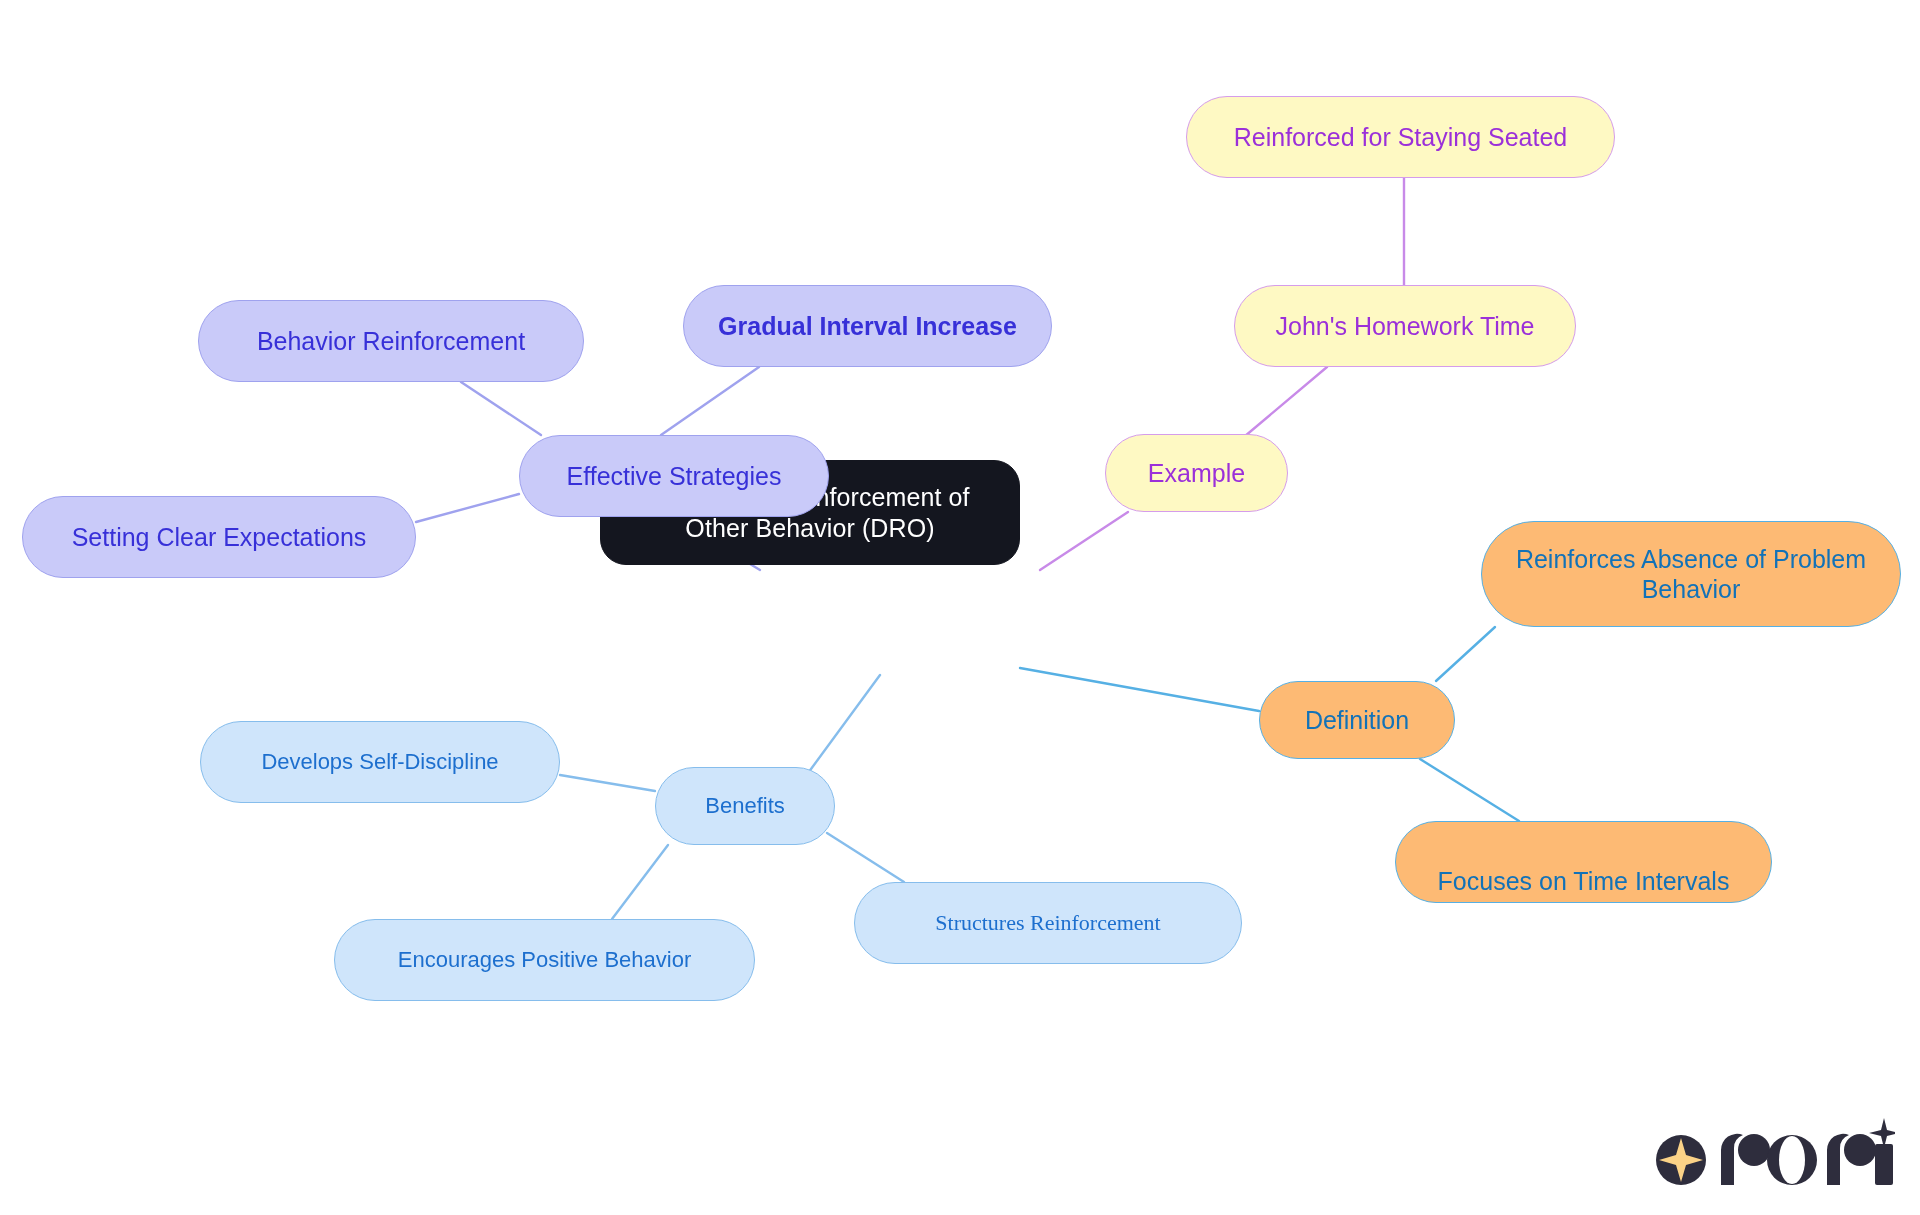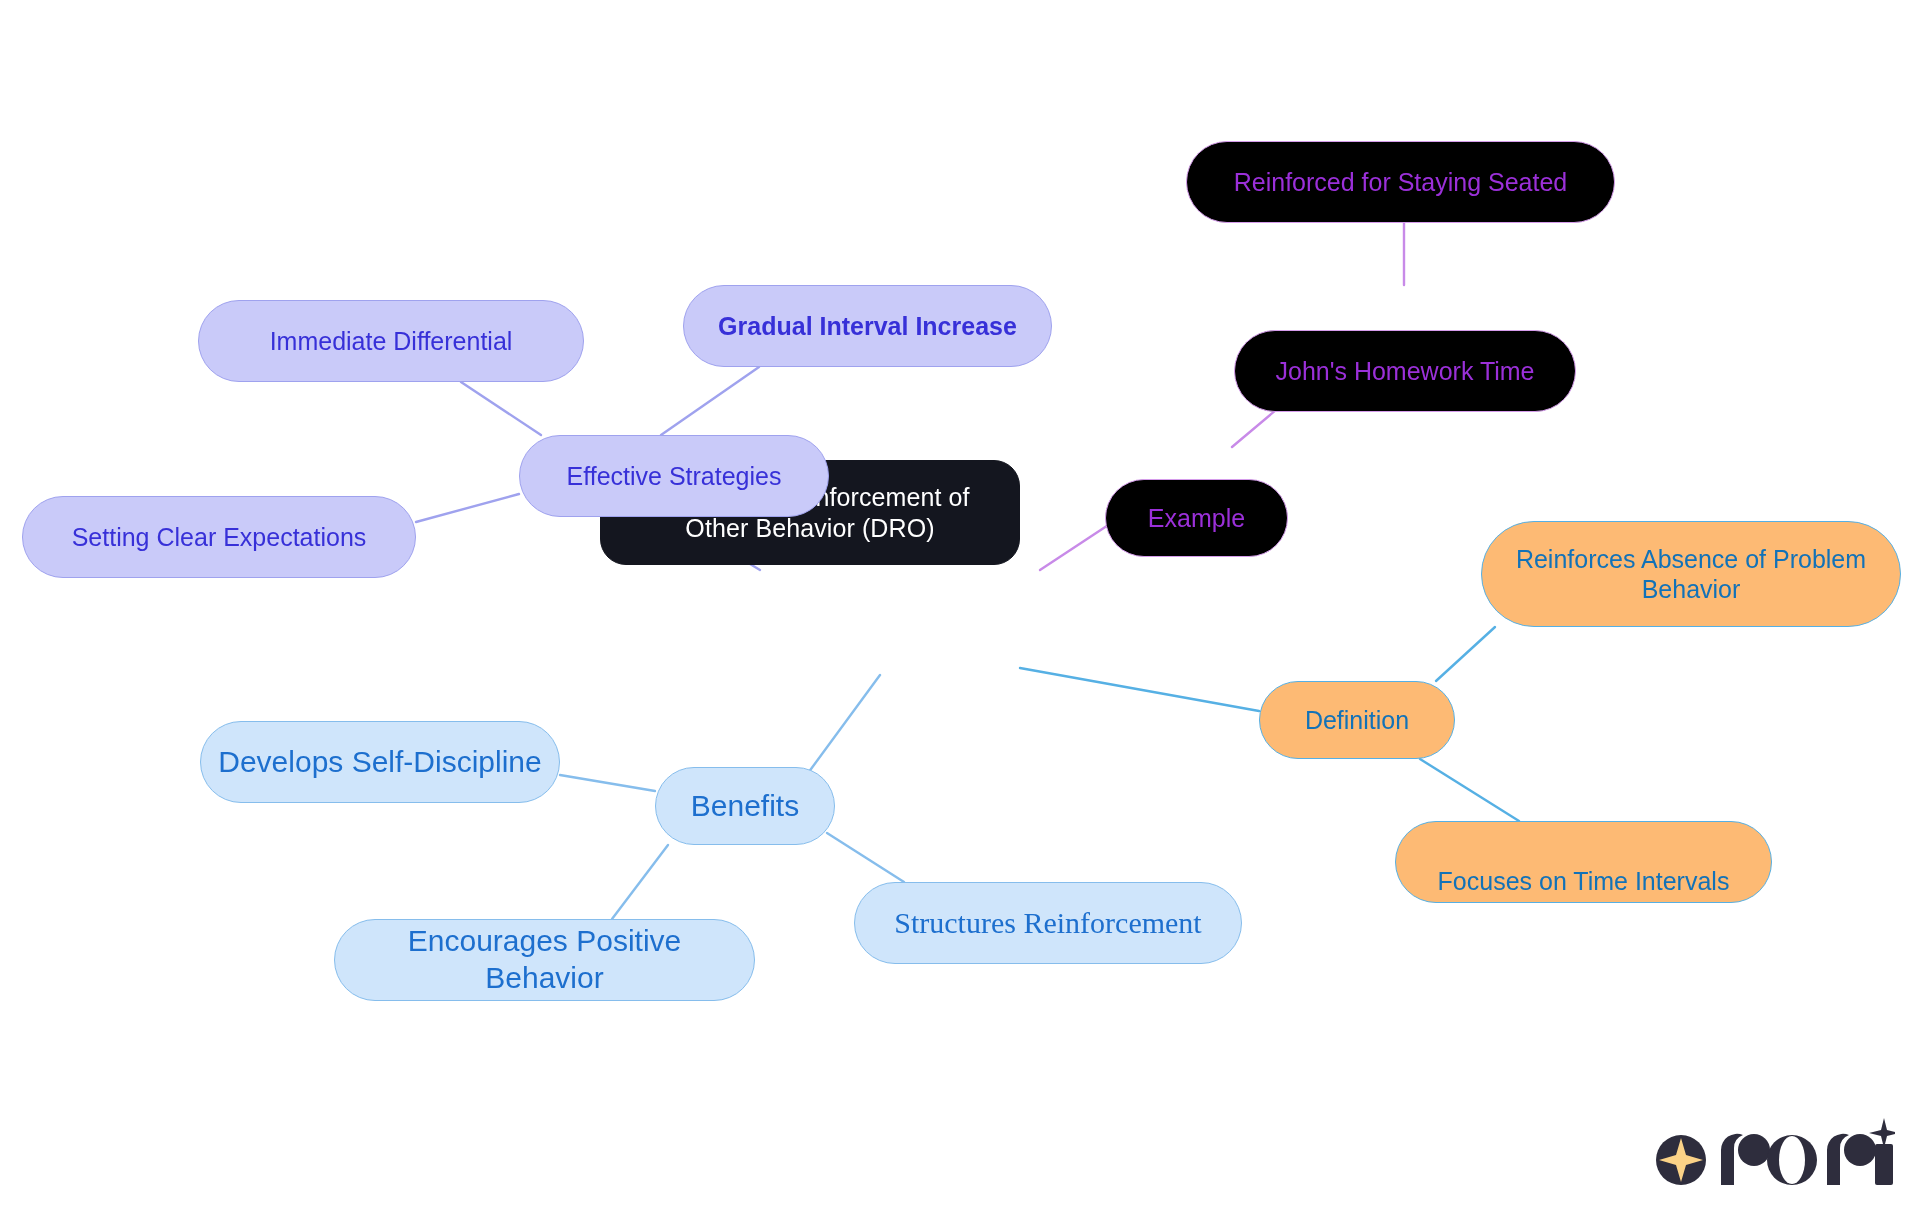--- a/index.html
+++ b/index.html
@@ -48,37 +48,36 @@
     font-size: 25px;
     letter-spacing: 0.1px;
   }
   .node-purple {
     background: #c9caf9;
     border-color: #9fa2ee;
     color: #3730d8;
     font-size: 25px;
   }
   .node-violet {
-    background: #000000;
+    background: #fef9c3;
     border-color: #d59ceb;
     color: #9b30d9;
     font-size: 25px;
-    margin-top: 45px;
   }
   .node-blue-1 {
     background: #fdba74;
     border-color: #56b0e4;
     color: #1272b8;
     font-size: 25px;
   }
   .node-blue-2 {
     background: #cfe5fb;
     border-color: #86bdec;
     color: #1d6fce;
-    font-size: 30px;
+    font-size: 22px;
   }
   .logo {
     position: absolute;
     display: flex;
     align-items: flex-end;
     gap: 10px;
   }
 </style>
 </head>
 <body>
@@ -99,21 +98,21 @@
       <line x1="880" y1="675" x2="800" y2="784" stroke="#86bdec" stroke-width="2.4" stroke-linecap="round"></line>
       <line x1="655" y1="791" x2="560" y2="775" stroke="#86bdec" stroke-width="2.4" stroke-linecap="round"></line>
       <line x1="668" y1="845" x2="612" y2="919" stroke="#86bdec" stroke-width="2.4" stroke-linecap="round"></line>
       <line x1="827" y1="833" x2="904" y2="882" stroke="#86bdec" stroke-width="2.4" stroke-linecap="round"></line>
     </svg>
 
   <div id="nodes">
       <div class="node node-root" style="left: 600px; top: 460px; width: 420px; height: 105px;"><span>Differential Reinforcement of
 Other Behavior (DRO)</span></div>
       <div class="node node-purple" style="left: 519px; top: 435px; width: 310px; height: 82px;"><span>Effective Strategies</span></div>
-      <div class="node node-purple" style="left: 198px; top: 300px; width: 386px; height: 82px;"><span>Immediate Differential</span></div>
+      <div class="node node-purple" style="left: 198px; top: 300px; width: 386px; height: 82px;"><span>Behavior Reinforcement</span></div>
       <div class="node node-purple" style="left: 683px; top: 285px; width: 369px; height: 82px; font-weight: bold;"><span>Gradual Interval Increase</span></div>
       <div class="node node-purple" style="left: 22px; top: 496px; width: 394px; height: 82px;"><span>Setting Clear Expectations</span></div>
       <div class="node node-violet" style="left: 1105px; top: 434px; width: 183px; height: 78px;"><span>Example</span></div>
       <div class="node node-violet" style="left: 1234px; top: 285px; width: 342px; height: 82px;"><span>John's Homework Time</span></div>
       <div class="node node-violet" style="left: 1186px; top: 96px; width: 429px; height: 82px;"><span>Reinforced for Staying Seated</span></div>
       <div class="node node-blue-1" style="left: 1259px; top: 681px; width: 196px; height: 78px; text-align: right;"><span>Definition</span></div>
       <div class="node node-blue-1" style="left: 1481px; top: 521px; width: 420px; height: 106px;"><span>Reinforces Absence of Problem
 Behavior</span></div>
       <div class="node node-blue-1" style="left: 1395px; top: 821px; width: 377px; height: 82px; align-items: flex-end;"><span>Focuses on Time Intervals</span></div>
       <div class="node node-blue-2" style="left: 655px; top: 767px; width: 180px; height: 78px;"><span>Benefits</span></div>

